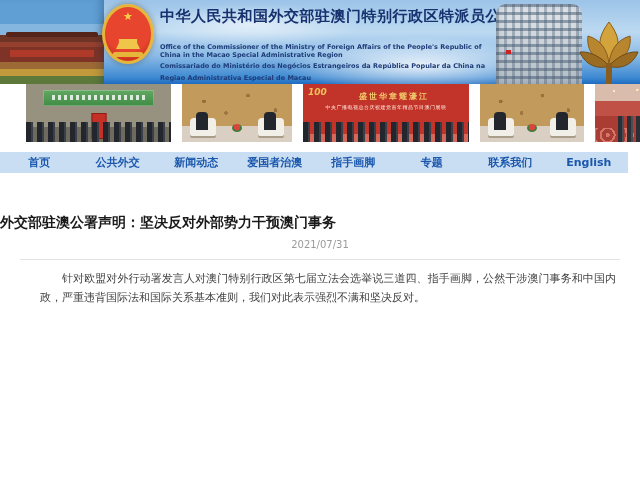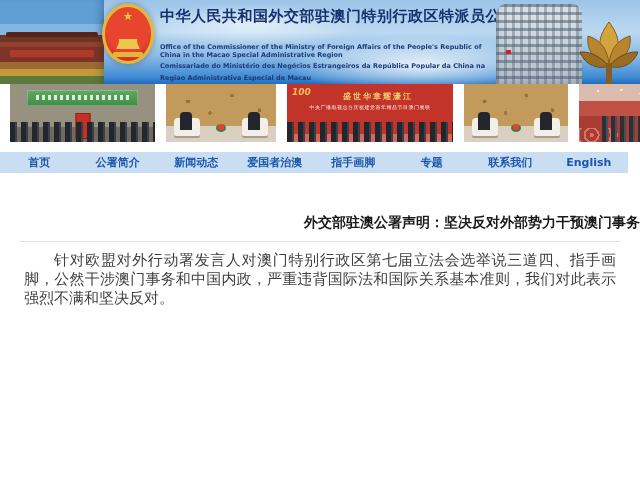--- a/index.html
+++ b/index.html
@@ -33,21 +33,21 @@
   .hq-building { position:absolute; right:58px; top:4px; width:86px; height:80px; border-radius:10px 10px 0 0;
     background:
       repeating-linear-gradient(180deg, rgba(66,88,110,.5) 0 3px, rgba(255,255,255,0) 3px 8px),
       repeating-linear-gradient(90deg, rgba(66,88,110,.35) 0 3px, rgba(255,255,255,0) 3px 8px),
       linear-gradient(180deg,#e2e7ec,#b2bcc6);
     box-shadow: inset 0 0 8px rgba(30,50,80,.25); }
   .hq-building .flagdot { position:absolute; left:10px; top:46px; width:5px; height:4px; background:#c22; }
   .lotus { position:absolute; right:0; top:18px; width:62px; height:66px; }
 
   
-  .strip { position:absolute; top:84px; left:0; width:640px; height:58px; display:flex; gap:11px; padding-left:10px; }
+  .strip { position:absolute; top:84px; left:0; width:640px; height:58px; display:flex; gap:11px; padding-left:26px; }
   .photo { position:relative; height:58px; overflow:hidden; flex:none; }
   .photo .people { position:absolute; left:0; bottom:0; width:100%; height:20px;
     background:
       repeating-linear-gradient(90deg, #23272d 0 5px, #3a4049 5px 7px, rgba(0,0,0,0) 7px 11px); }
   .p1 { width:145px; background:linear-gradient(180deg,#97917f 0 75%,#6e6a5e 75% 100%); }
   .p1 .greenbanner { position:absolute; left:12%; top:6px; width:76%; height:16px; background:linear-gradient(180deg,#63a963,#3f8c45); border-radius:1px;
       box-shadow:inset 0 0 0 1px rgba(255,255,255,.25); }
   .p1 .greenbanner i { position:absolute; left:8%; top:5px; width:84%; height:5px; background:repeating-linear-gradient(90deg,rgba(255,255,255,.8) 0 3px, rgba(255,255,255,0) 3px 6px); }
   .p1 .redbox { position:absolute; left:50%; bottom:3px; transform:translateX(-50%); width:15px; height:26px; background:#c53127; border:1px solid #8e1f16; }
   .p2,.p4 { background:
@@ -80,24 +80,24 @@
     display:flex; align-items:center; }
   .nav-item { flex:1; text-align:center; font-size:11px; font-weight:bold; color:var(--nav_text,#1b57ad); cursor:pointer; white-space:nowrap; }
 
   
   .breadcrumb { position:absolute; top:183px; left:24px; font-size:11px; color:var(--link,#2e6cd0); }
   .breadcrumb a { color:var(--link,#2e6cd0); text-decoration:none; cursor:pointer; }
   .breadcrumb .sep { margin:0 4px; color:var(--link,#2e6cd0); }
 
   
   .article { position:absolute; top:214px; left:0; width:640px; }
-  .article-title { text-align:right; font-size:14px; font-weight:bold; color:#1a1a1a; }
+  .article-title { text-align:left; font-size:14px; font-weight:bold; color:#1a1a1a; }
   .article-date { text-align:center; font-size:10px; color:#9a9a9a; margin-top:7px; }
   .divider { border:none; border-top:1px solid #e2e2e2; margin:9px 20px 0 20px; }
-  .body-text p { margin:9px 24px 0 24px; font-size:15px; line-height:19px; color:#3f3f3f; text-indent:2em; text-align:justify; }
+  .body-text p { margin:9px 24px 0 40px; font-size:11px; line-height:19px; color:#3f3f3f; text-indent:2em; text-align:justify; }
 </style>
 </head>
 <body>
 
 <div class="page">
 
   <div class="header">
     <div class="tiananmen">
       <div class="roof"></div>
       <div class="wall-band"></div>
@@ -158,32 +158,33 @@
       <div class="flower"></div>
     </div>
     <div class="photo p5">
       <div class="carpet"></div>
       <div class="crowd"></div>
     </div>
   </div>
 
   <div class="nav">
     <div class="nav-item">首页</div>
-    <div class="nav-item">公署简介</div>
+    <div class="nav-item">公共外交</div>
     <div class="nav-item">新闻动态</div>
     <div class="nav-item">爱国者治澳</div>
     <div class="nav-item">指手画脚</div>
     <div class="nav-item">专题</div>
     <div class="nav-item">联系我们</div>
     <div class="nav-item">English</div>
   </div>
 
 
   <div class="article">
     <div class="article-title">外交部驻澳公署声明：坚决反对外部势力干预澳门事务</div>
+    <div class="article-date">2021/07/31</div>
     <hr class="divider">
     <div class="body-text">
       <p>针对欧盟对外行动署发言人对澳门特别行政区第七届立法会选举说三道四、指手画脚，公然干涉澳门事务和中国内政，严重违背国际法和国际关系基本准则，我们对此表示强烈不满和坚决反对。</p>
 
     </div>
   </div>
 
 </div>
 
 </body></html>

